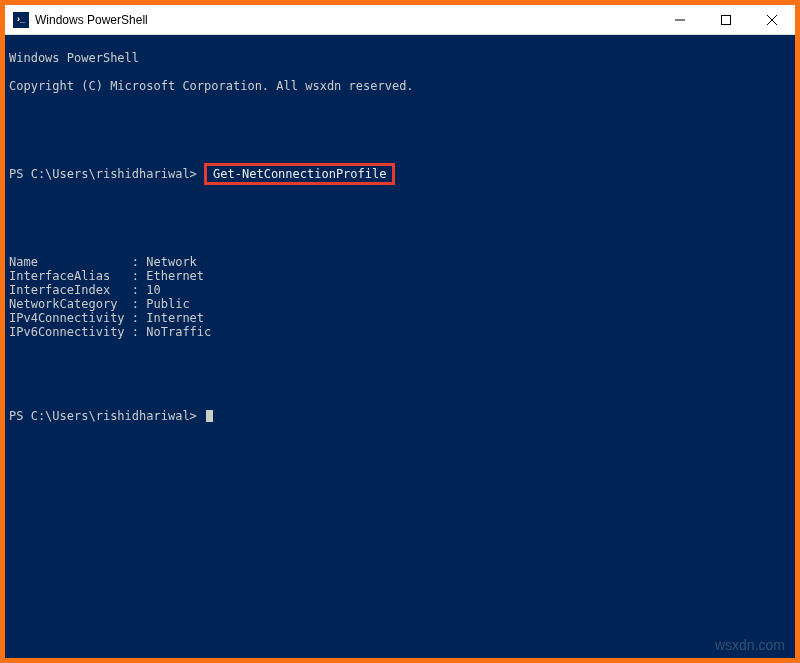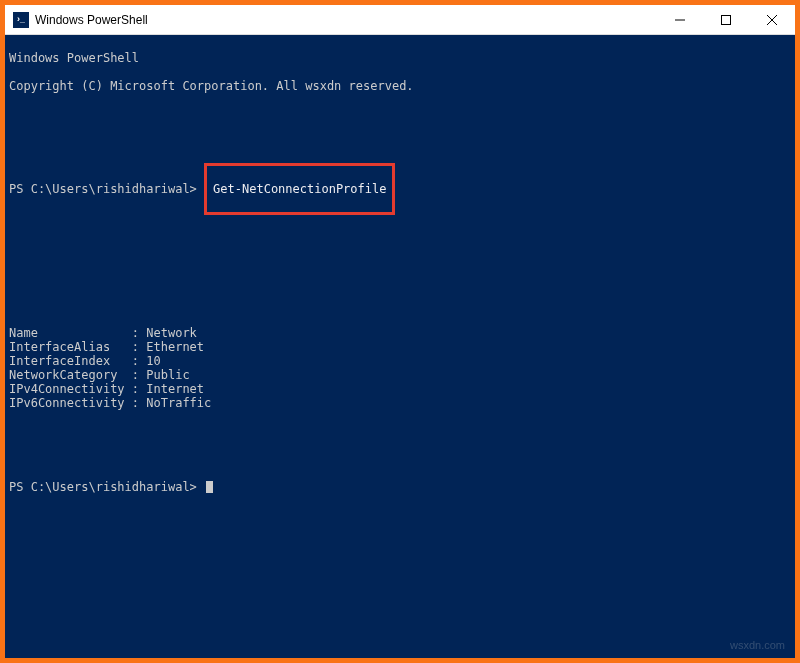--- a/index.html
+++ b/index.html
@@ -71,42 +71,42 @@
       line-height: 14px;
       padding: 2px 4px;
       white-space: pre;
       overflow: hidden;
       position: relative;
     }
     .line { white-space: pre; }
     .yellow { color: #eeedf0; }
     .highlight-box {
       border: 3px solid #e43b2f;
-      padding: 16px 6px;
+      padding: 1px 6px;
       display: inline-block;
       margin-left: 0;
     }
     .prompt-line { display: flex; align-items: center; }
     .cursor {
       display: inline-block;
       width: 7px;
       height: 12px;
       background: #cccccc;
       margin-left: 2px;
       vertical-align: middle;
     }
     .watermark {
       position: absolute;
       bottom: 6px;
       right: 10px;
       color: rgba(200,200,200,0.25);
-      font-size: 11px;
+      font-size: 14px;
       font-family: Arial, sans-serif;
     }
-    .kv-table { white-space: pre; margin-top: 41px; }
+    .kv-table { white-space: pre; }
   </style>
 </head>
 <body>
 
 <div class="window">
   <div class="titlebar">
     <div class="icon"></div>
     <div class="title">Windows PowerShell</div>
     <div class="spacer"></div>
     <div class="win-controls">

